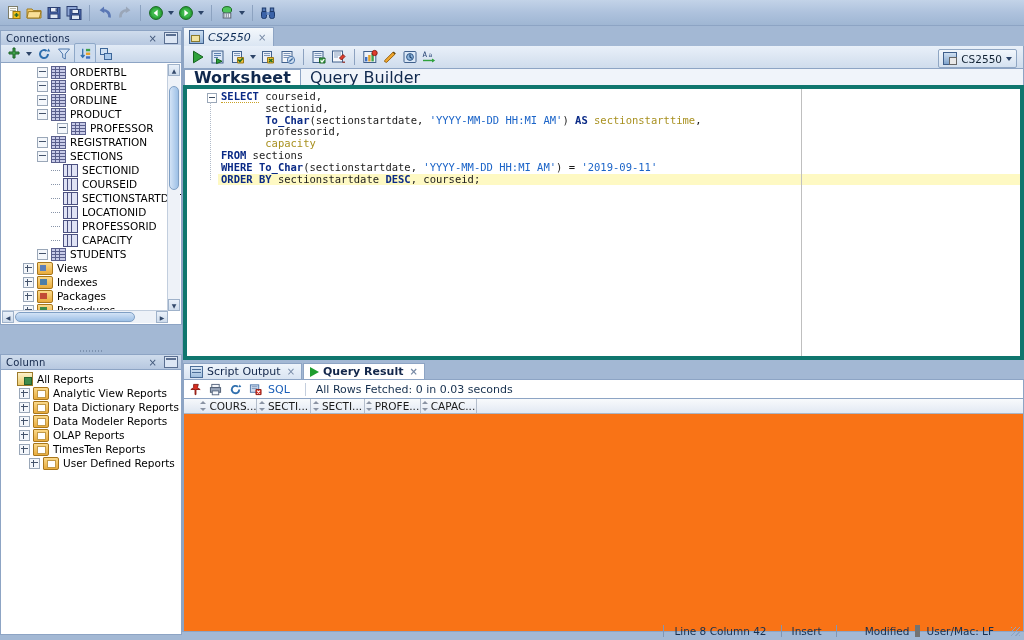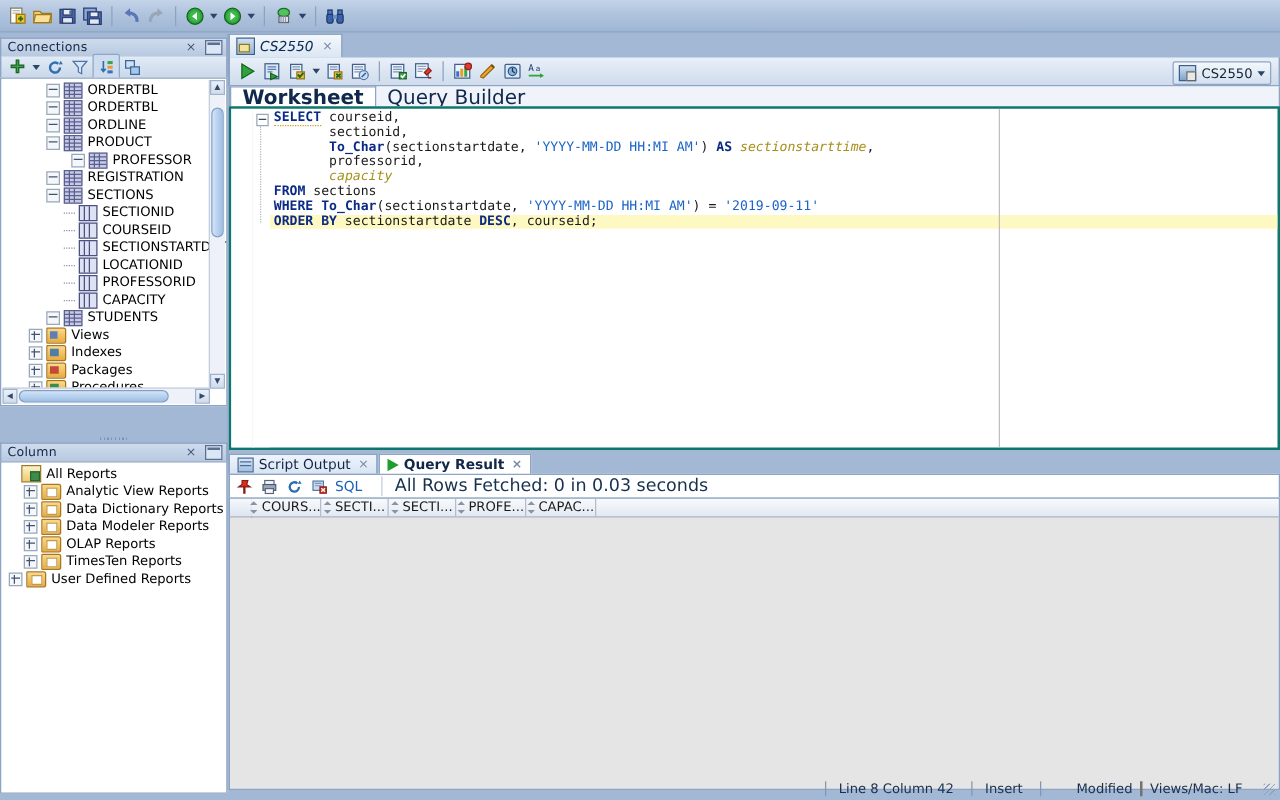--- a/index.html
+++ b/index.html
@@ -122,61 +122,61 @@
   .inner-tabbar{
     position:absolute;left:0;top:42px;width:841px;height:17px;
     background:#f0f4fa;border-left:1px solid #8da4c4;border-right:1px solid #8da4c4;
     box-sizing:border-box;display:flex;align-items:flex-end;
   }
   .itab{height:17px;padding:0 9px;display:flex;align-items:center;font-size:16px;color:#10284d;box-sizing:border-box;}
   .itab.active{background:#ffffff;border:1px solid #8da4c4;border-bottom:1px solid #fff;font-weight:bold;}
 
   .editor{
     position:absolute;left:0;top:58px;width:841px;height:275px;
-    background:#fff;border:2px solid #0f766e;box-sizing:border-box;overflow:hidden;
+    background:#fff;border:4px solid #0f766e;box-sizing:border-box;overflow:hidden;
   }
   .gutter{position:absolute;left:0;top:0;width:17px;bottom:0;background:#fff;border-right:1px solid #d8dde5;}
   .fold-col{position:absolute;left:17px;top:0;width:14px;bottom:0;background:#fff;}
   .fold-box{position:absolute;left:3px;top:4px;width:8px;height:8px;border:1px solid #9aa7b8;background:#fff;cursor:pointer;}
   .fold-box::before{content:"";position:absolute;left:1px;right:1px;top:3px;height:1px;background:#3a4a60;}
   .fold-line{position:absolute;left:6px;top:13px;width:1px;bottom:auto;height:78px;border-left:1px dotted #b0bac8;}
   .code{position:absolute;left:31px;top:2px;right:0;bottom:0;
         font-family:"DejaVu Sans Mono","Liberation Mono",monospace;font-size:10.5px;line-height:11.8px;white-space:pre;}
   .cl{height:11.8px;padding-left:3px;}
   .cl.hl{background:#fef9c3;}
   .kw{color:#0a2a86;font-weight:bold;}
   .kw-u{color:#0a2a86;font-weight:bold;border-bottom:1px dotted #c9a227;}
   .fn{color:#0a2a86;font-weight:bold;}
   .str{color:#1b64c8;}
-  .alias{color:#a8901f;font-style:italic;}
+  .alias{color:#a8901f;}
   .plain{color:#1a1a1a;}
   .margin-guide{position:absolute;top:0;bottom:0;left:614px;width:1px;background:#bfbfbf;}
 
   
   .res-tabbar{position:absolute;left:0;top:334px;width:841px;height:19px;display:flex;align-items:flex-end;}
   .rtab{height:17px;padding:0 6px;display:flex;align-items:center;gap:4px;font-size:11px;color:#12264a;
         background:linear-gradient(to bottom,#eef4fb,#d9e4f2);border:1px solid #8da4c4;margin-right:1px;box-sizing:border-box;}
   .rtab.active{background:#ffffff;border-bottom-color:#fff;font-weight:bold;}
   .rtab .x{color:#7689a5;font-size:10px;margin-left:2px;}
   .r-ico{width:11px;height:10px;position:relative;}
   .r-ico.script{background:linear-gradient(to bottom,#d9e7f6,#9fbede);border:1px solid #4b6d98;}
   .r-ico.script::after{content:"";position:absolute;left:1px;top:2px;right:1px;height:1px;background:#4b6d98;box-shadow:0 3px 0 #4b6d98;}
   .r-ico.play{width:0;height:0;border-left:9px solid #1f9d2f;border-top:5px solid transparent;border-bottom:5px solid transparent;}
 
   .res-toolbar{
     position:absolute;left:0;top:352px;width:841px;height:19px;
     background:#fff;border-left:1px solid #8da4c4;border-right:1px solid #8da4c4;border-top:1px solid #8da4c4;
     box-sizing:border-box;display:flex;align-items:center;padding-left:4px;gap:5px;
   }
-  .res-status{font-size:14px;color:#16304f;margin-left:10px;padding-left:10px;border-left:1px solid #c4cedd;}
+  .res-status{font-size:11px;color:#16304f;margin-left:10px;padding-left:10px;border-left:1px solid #c4cedd;}
   .sqlbadge{color:#1b5fb8;font-size:11px;}
 
   .grid{
     position:absolute;left:0;top:371px;width:841px;height:234px;
-    background:#e5e5e5;border:1px solid #8da4c4;box-sizing:border-box;overflow:hidden;
+    background:#f97316;border:1px solid #8da4c4;box-sizing:border-box;overflow:hidden;
   }
   .grid-corner{position:absolute;left:0;top:0;width:17px;height:14px;
      background:linear-gradient(to bottom,#f6f8fb,#dde5f0);border-right:1px solid #aab6c6;border-bottom:1px solid #aab6c6;}
   .grid-head{position:absolute;left:17px;top:0;right:0;height:14px;
      background:linear-gradient(to bottom,#f8fafc,#e2e9f3);border-bottom:1px solid #aab6c6;display:flex;}
   .gh{height:14px;display:flex;align-items:center;justify-content:center;gap:3px;
      border-right:1px solid #b3bdcb;font-size:10.5px;color:#1a1a1a;box-sizing:border-box;}
   .gh-sort{width:6px;height:10px;position:relative;flex:0 0 auto;}
   .gh-sort::before{content:"";position:absolute;left:0;top:0;border-left:3px solid transparent;border-right:3px solid transparent;border-bottom:3px solid #8a93a3;}
   .gh-sort::after{content:"";position:absolute;left:0;bottom:0;border-left:3px solid transparent;border-right:3px solid transparent;border-top:3px solid #8a93a3;}
@@ -494,21 +494,21 @@
             <div class="trow" style="padding-left:18px">
               <span class="exp plus"></span>
               <span class="ic-fold rep"></span>
               <span>OLAP Reports</span>
             </div>
             <div class="trow" style="padding-left:18px">
               <span class="exp plus"></span>
               <span class="ic-fold rep"></span>
               <span>TimesTen Reports</span>
             </div>
-            <div class="trow" style="padding-left:6px">
+            <div class="trow" style="padding-left:28px">
               <span class="exp plus"></span>
               <span class="ic-fold rep"></span>
               <span>User Defined Reports</span>
             </div>
           </div>
       </div>
     </div>
   </div>
 
   <div class="vsplit"></div>
@@ -705,18 +705,18 @@
             <span class="gh-sort"></span>
             <span>CAPAC...</span>
           </div>
         </div>
     </div>
   </div>
 
   <div class="statusbar">
     <span class="sb-seg">Line 8 Column 42</span>
     <span class="sb-seg">Insert</span>
-    <span class="sb-seg" style="border-right:2px solid #737373;padding-right:6px;margin-right:0;padding-left:28px;">Modified</span>
-    <span class="sb-seg" style="border-left:none;margin-left:0;padding-left:6px;">Views/Mac: LF</span>
+    <span class="sb-seg" style="border-right:5px solid #737373;padding-right:6px;margin-right:0;padding-left:28px;">Modified</span>
+    <span class="sb-seg" style="border-left:none;margin-left:0;padding-left:6px;">User/Mac: LF</span>
     <span class="sb-grip"></span>
   </div>
 
 </div>
 
 </body></html>

